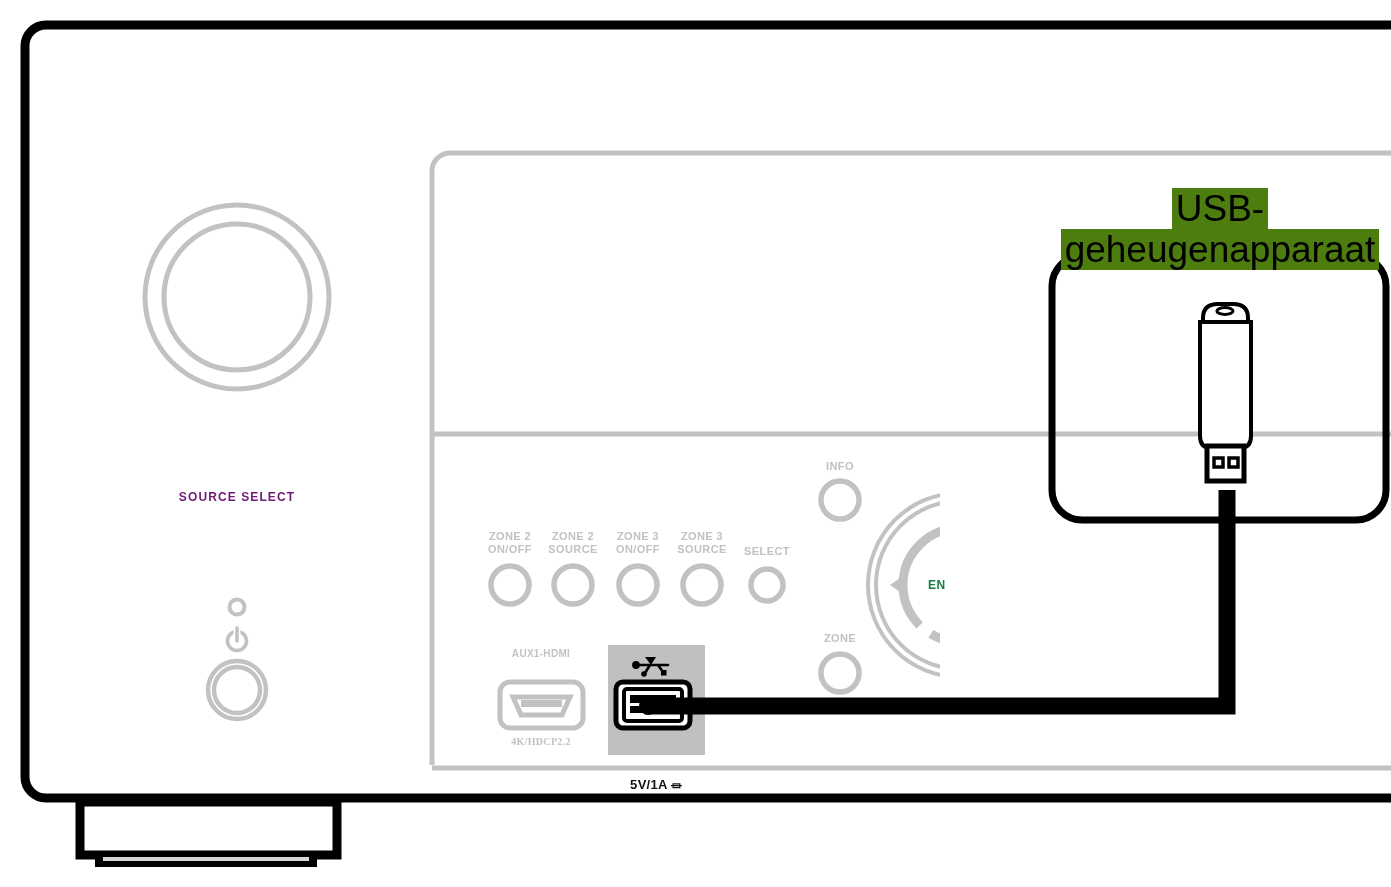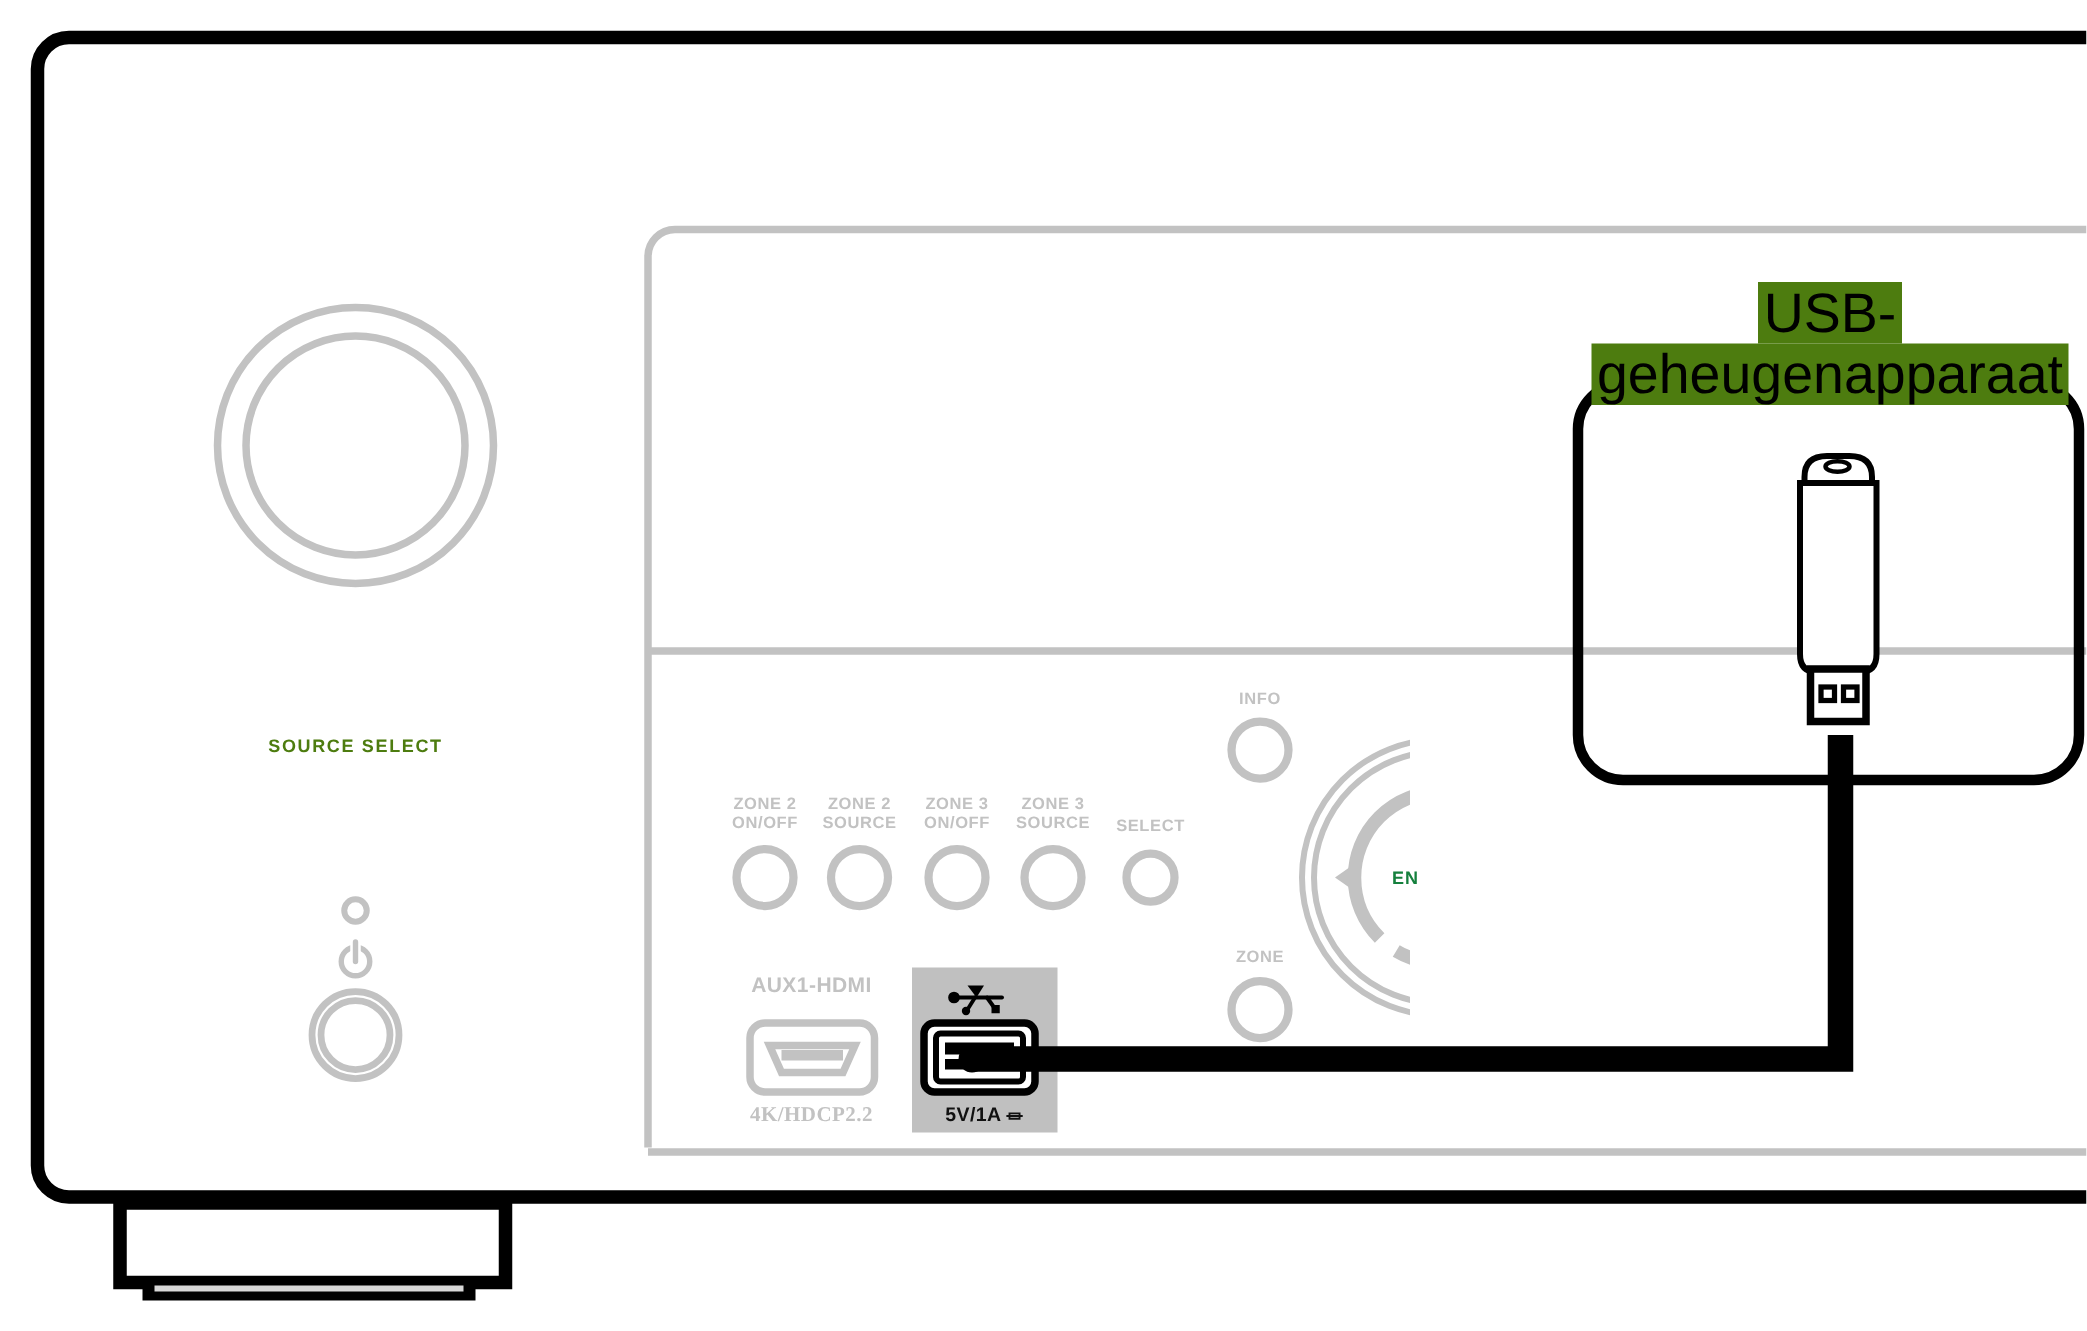--- a/index.html
+++ b/index.html
@@ -13,25 +13,25 @@
 
   
   .lbl{position:absolute;white-space:nowrap;user-select:none;}
 
   .panel-lbl{
     color:#c2c2c2;font-weight:bold;letter-spacing:0.4px;
     font-size:11px;line-height:12px;text-align:center;
   }
   .panel-lbl.two{line-height:12.5px;}
   .src-lbl{
-    color:#4d7c0f;font-weight:bold;font-size:12px;letter-spacing:1.1px;
+    color:#701a75;font-weight:bold;font-size:12px;letter-spacing:1.1px;
     text-align:center;
   }
   .port-lbl{
-    color:#c2c2c2;font-weight:bold;font-size:14px;letter-spacing:0.3px;
+    color:#c2c2c2;font-weight:bold;font-size:10px;letter-spacing:0.3px;
     text-align:center;
   }
   .usb-port-lbl{
     color:#111;font-weight:bold;font-size:13px;letter-spacing:0.3px;
     text-align:center;
   }
   .enter-lbl{
     color:#15803d;font-weight:bold;font-size:12px;letter-spacing:0.6px;
   }
   .callout-lbl{
@@ -185,21 +185,21 @@
   <div class="lbl panel-lbl" style="left:790px;top:460px;width:100px;">INFO</div>
 
   <div class="lbl panel-lbl" style="left:790px;top:632px;width:100px;">ZONE</div>
 
   <div class="lbl enter-lbl" style="left:928px;top:578px;width:30px;overflow:hidden;">EN</div>
 
   <div class="lbl port-lbl" style="left:471px;top:648px;width:140px;">AUX1-HDMI</div>
 
   <div class="lbl port-lbl" style="left:471px;top:736px;width:140px;font-family:Liberation Serif, serif;">4K/HDCP2.2</div>
 
-  <div class="lbl usb-port-lbl" style="left:606px;top:735px;width:100px;">5V/1A ⏛</div>
+  <div class="lbl usb-port-lbl" style="left:606px;top:777px;width:100px;">5V/1A ⏛</div>
 
   <div class="lbl callout-lbl" style="left:1030px;top:188px;width:380px;">
     <div>
       <span>USB-</span>
     </div>
     <div>
       <span>geheugenapparaat</span>
     </div>
   </div>
 

